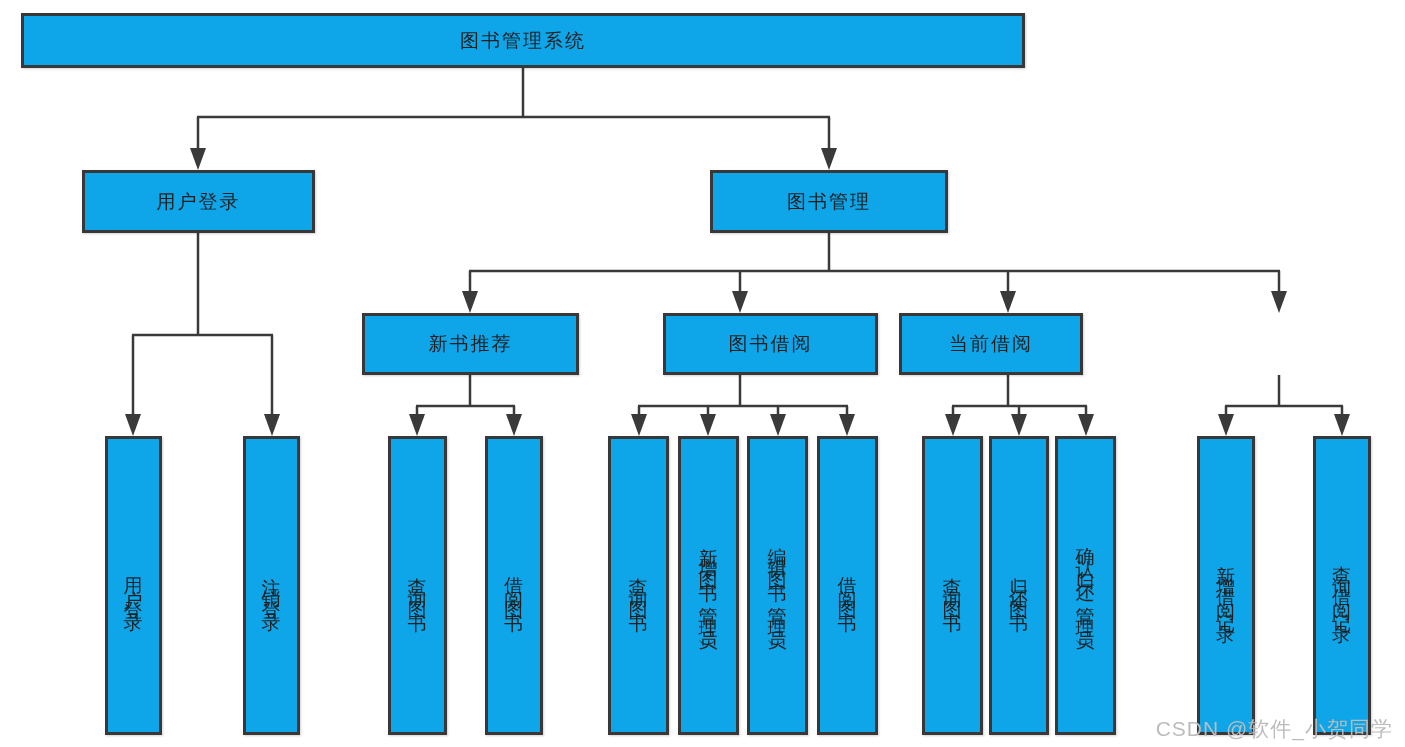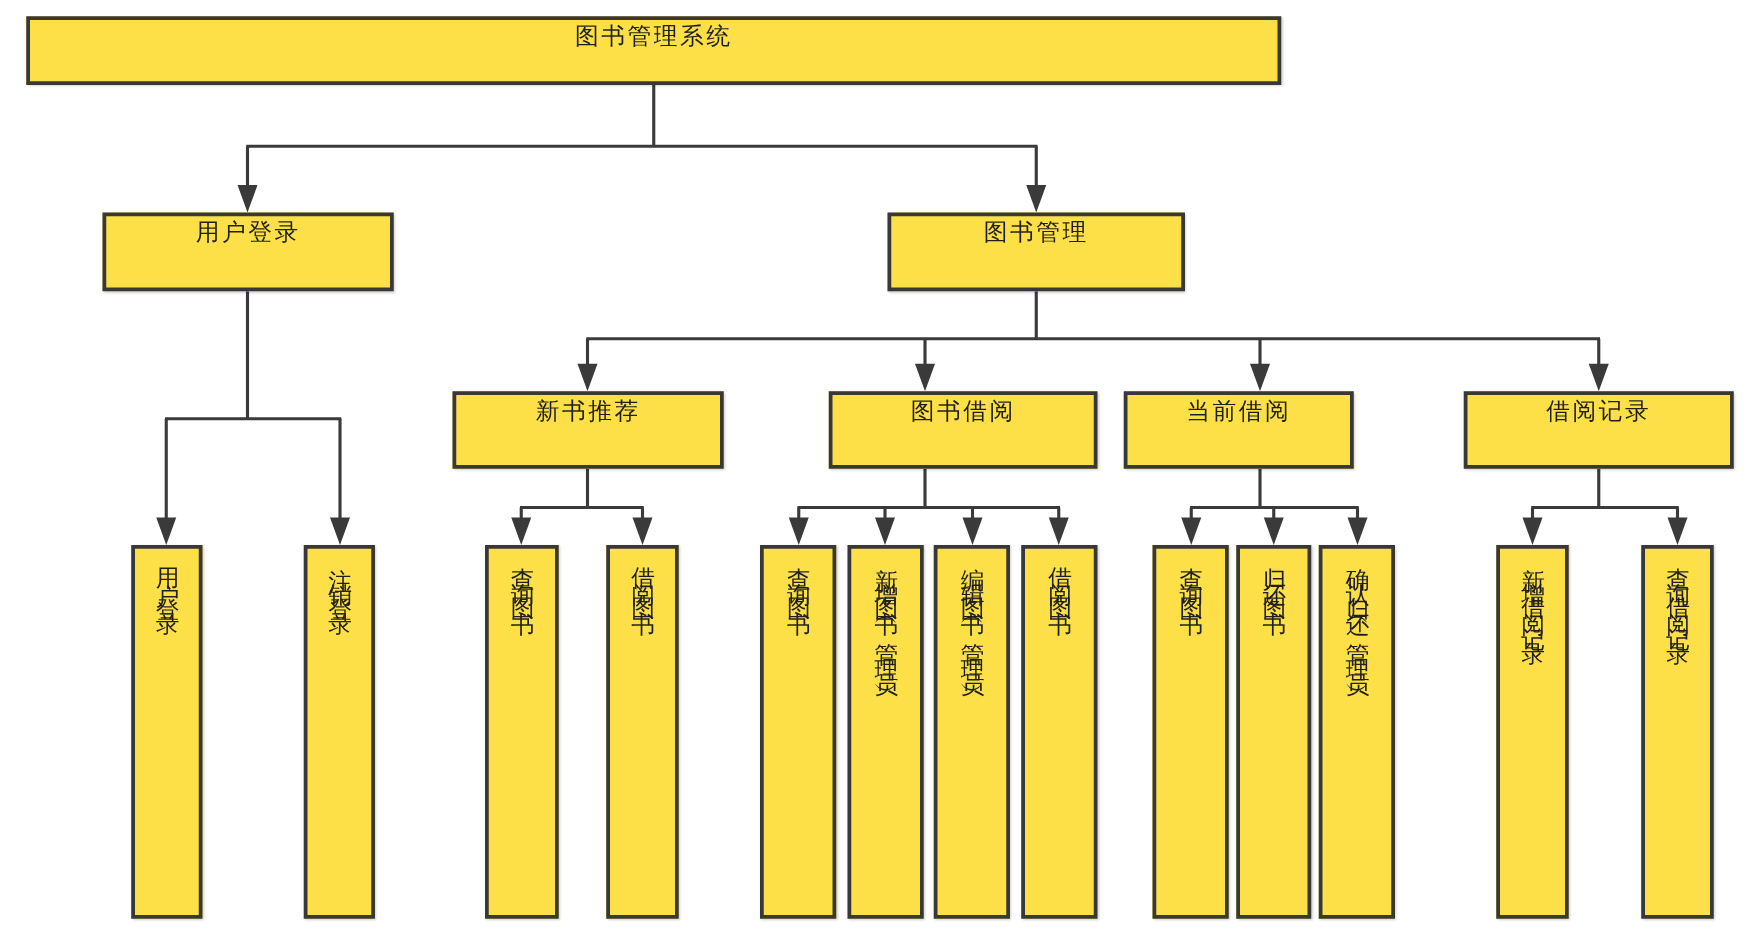--- a/index.html
+++ b/index.html
@@ -15,24 +15,25 @@
     position: absolute;
     left: 0; top: 0;
     width: 1405px; height: 747px;
     z-index: 1;
   }
   #connectors line { stroke: #3a3a3a; stroke-width: 2.5; }
   #connectors polygon { fill: #3a3a3a; }
   .node {
     position: absolute;
     box-sizing: border-box;
-    background: #fde047;
+    background: #0ea5e9;
     border: 3px solid #383838;
     box-shadow: 1px 1px 2px rgba(0,0,0,0.18);
     display: flex;
+    align-items: center;
     justify-content: center;
     z-index: 2;
     color: #1f1f1f;
     font-size: 19px;
     letter-spacing: 2px;
   }
   .leaf {
     font-size: 19px;
   }
   .leaf .vtext {
@@ -147,23 +148,20 @@
 
   <div class="node" style="left:710px; top:170px; width:238px; height:63px;">
     <span>图书管理</span>
   </div>
   <div class="node" style="left:663px; top:313px; width:215px; height:62px;">
     <span>图书借阅</span>
   </div>
   <div class="node" style="left:899px; top:313px; width:184px; height:62px;">
     <span>当前借阅</span>
   </div>
-  <div class="node" style="left:1171px; top:313px; width:216px; height:62px;">
-    <span>借阅记录</span>
-  </div>
 
   <div class="node leaf" style="left:105px; top:436px; width:57px; height:299px;">
     <span class="vtext">用户登录</span>
   </div>
   <div class="node leaf" style="left:243px; top:436px; width:57px; height:299px;">
     <span class="vtext">注销登录</span>
   </div>
 
   <div class="node leaf" style="left:388px; top:436px; width:59px; height:299px;">
     <span class="vtext">查询图书</span>
@@ -195,13 +193,14 @@
     <span class="vtext">确认归还（管理员）</span>
   </div>
 
   <div class="node leaf" style="left:1197px; top:436px; width:58px; height:299px;">
     <span class="vtext">新增借阅记录</span>
   </div>
   <div class="node leaf" style="left:1313px; top:436px; width:58px; height:299px;">
     <span class="vtext">查询借阅记录</span>
   </div>
 
+  <div id="watermark">CSDN @软件_小贺同学</div>
 </div>
 
 </body></html>

